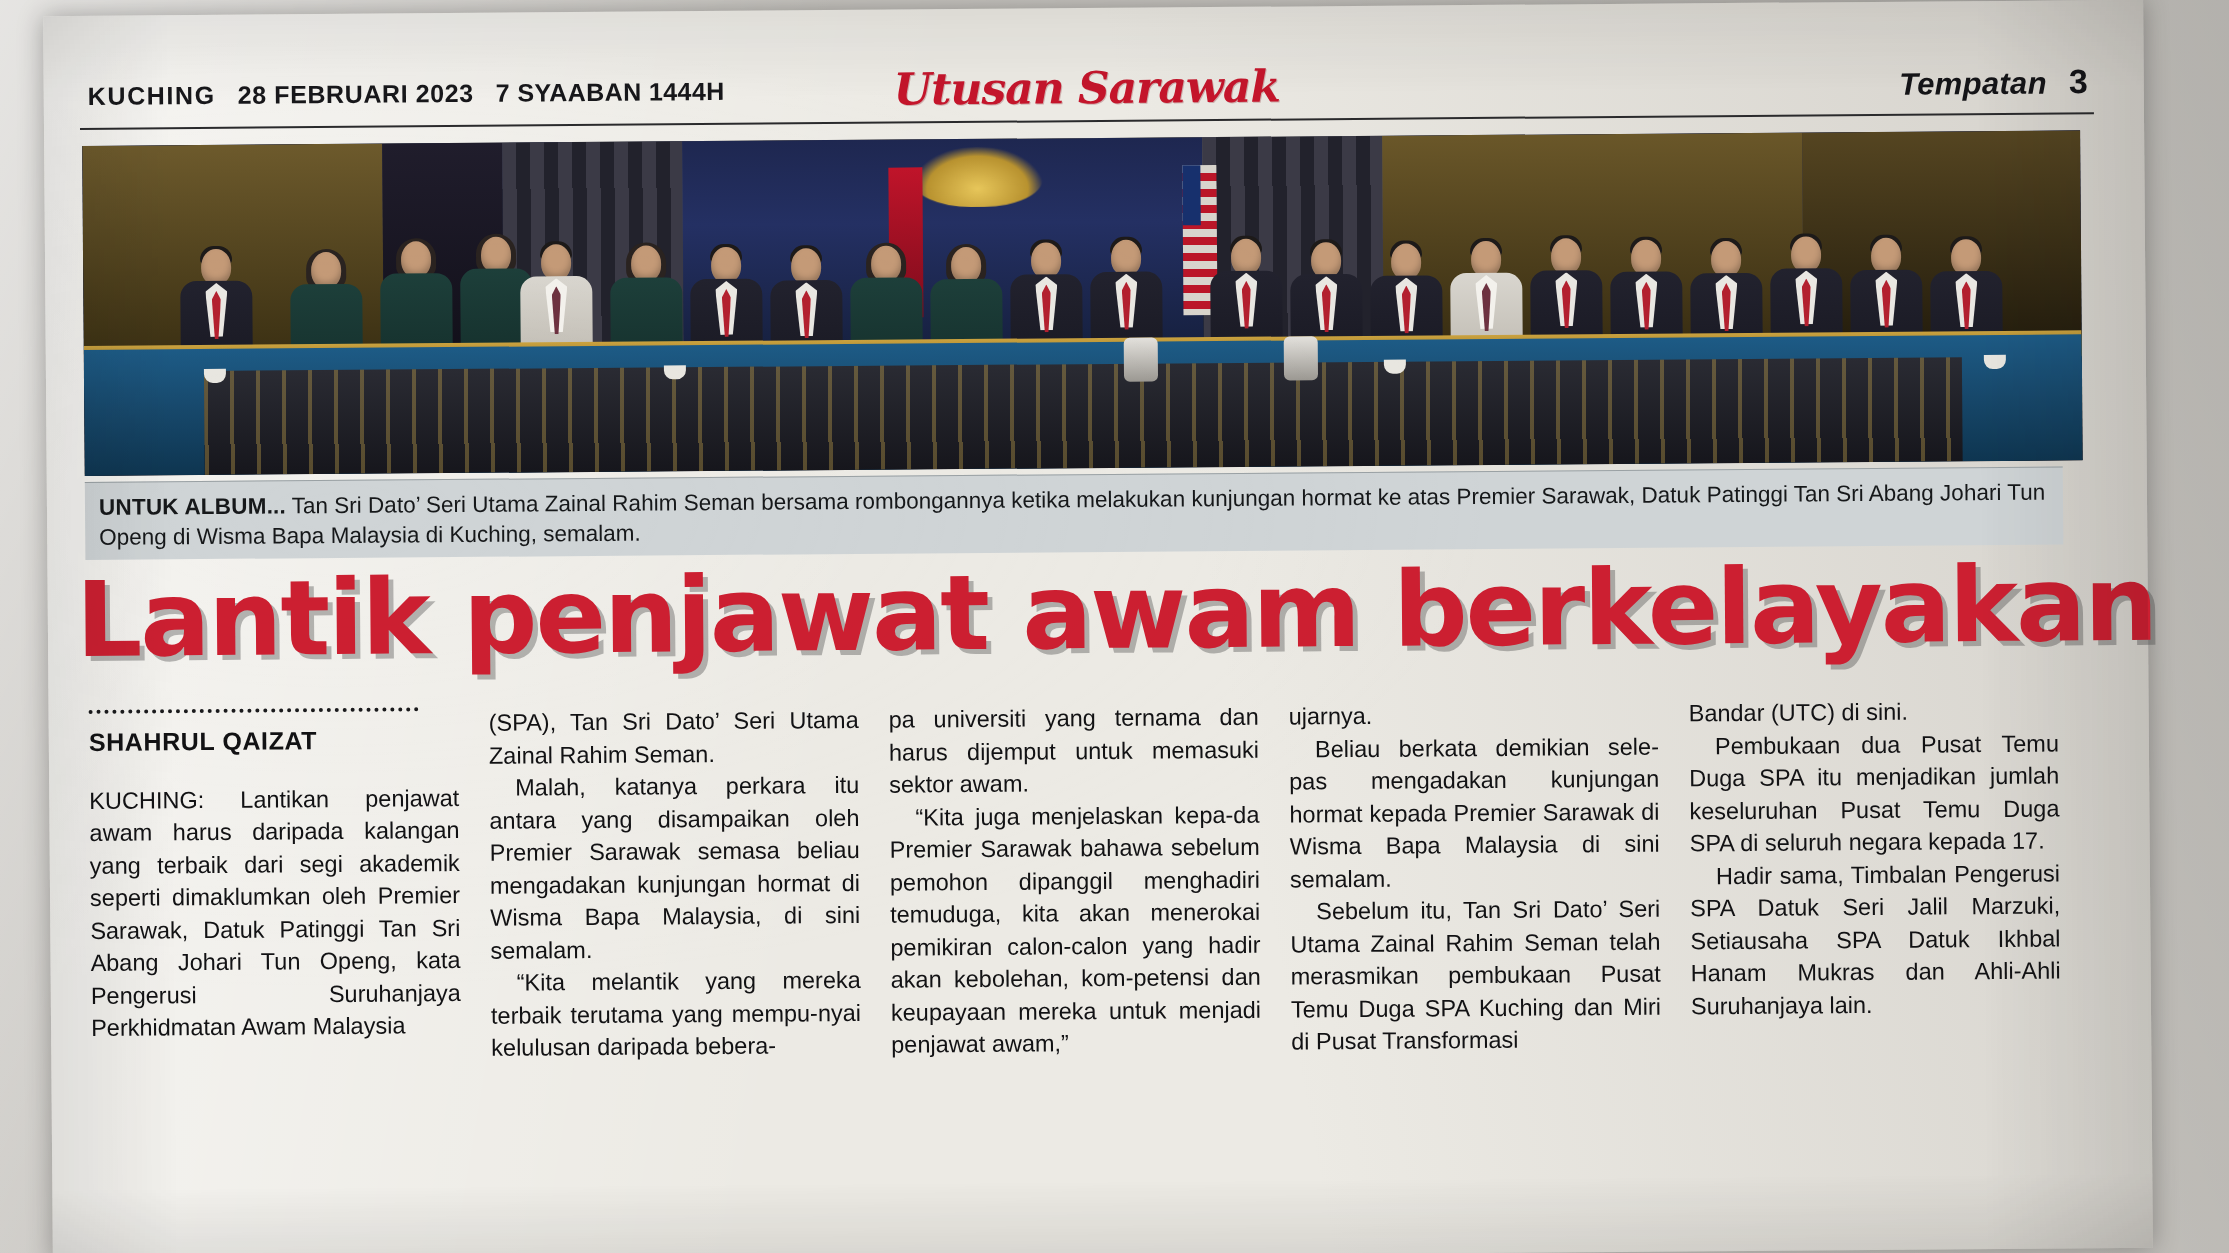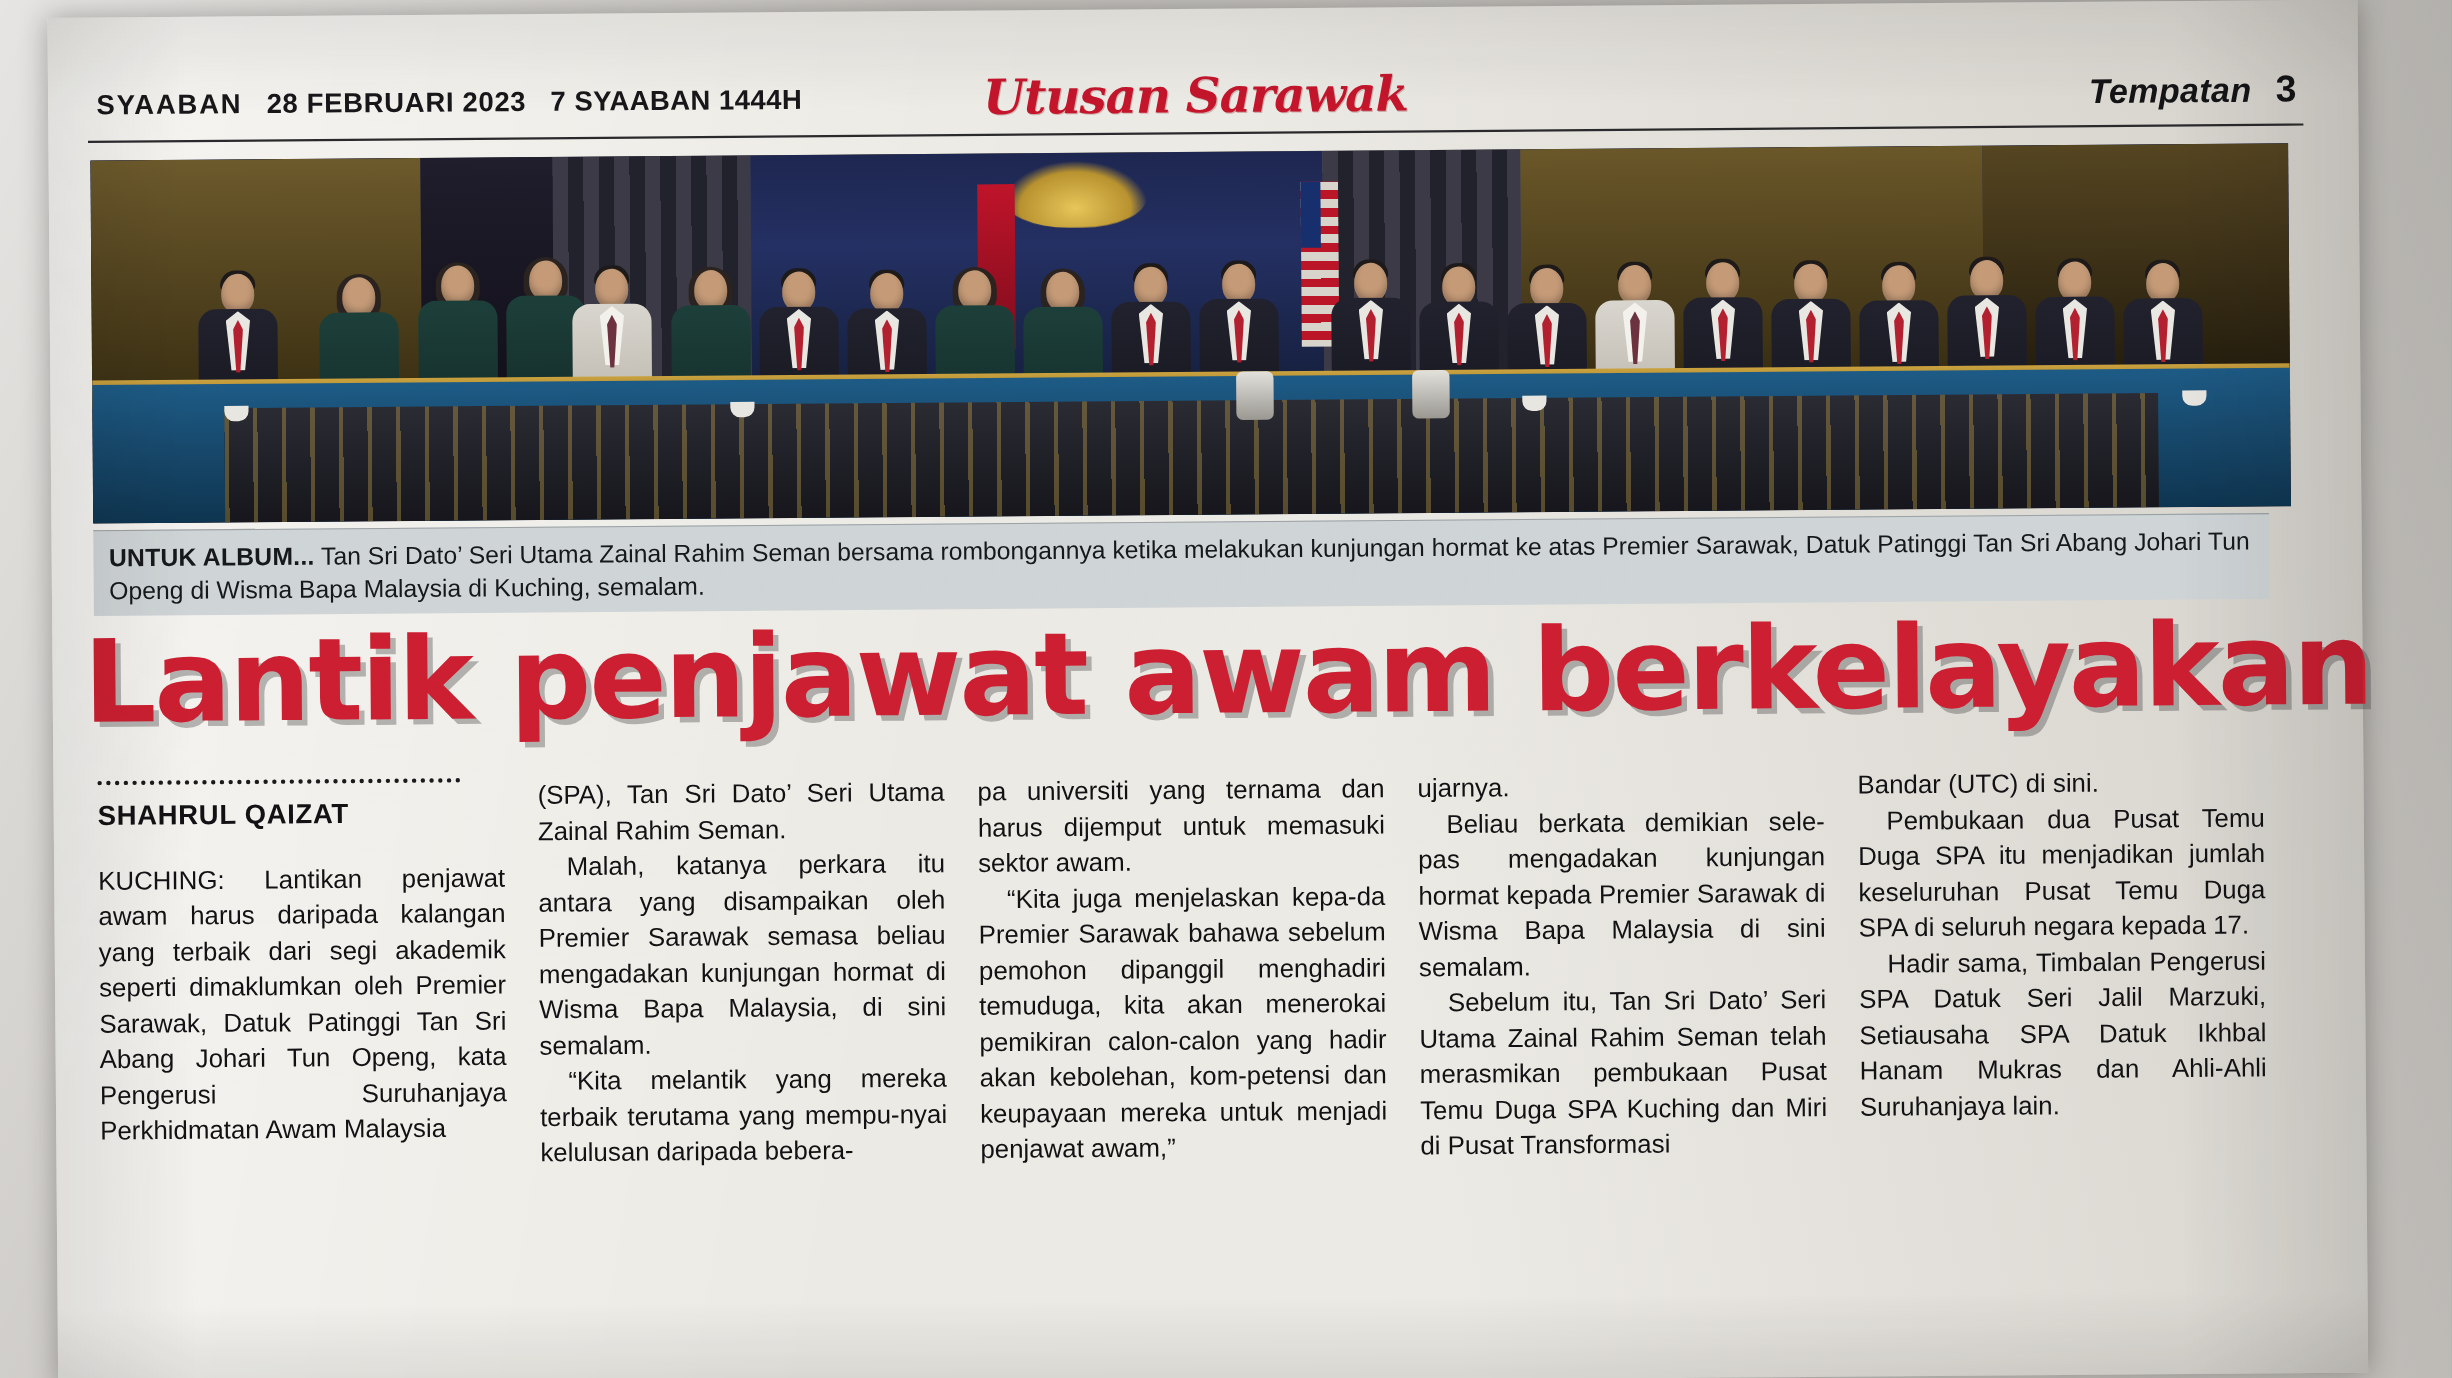--- a/index.html
+++ b/index.html
@@ -363,21 +363,21 @@
 </style>
 </head>
 <body>
 
 <div class="page">
   <div class="sheet">
     <div class="inner">
 
       <div class="masthead">
         <div class="masthead-left">
-          <span class="day">SYAABAN</span>&nbsp;&nbsp;
+          <span class="day">KUCHING</span>&nbsp;&nbsp;
           <span class="date">28 FEBRUARI 2023</span>&nbsp;&nbsp;
           <span class="hijri">7 SYAABAN  1444H</span>
         </div>
         <div class="masthead-title">Utusan Sarawak</div>
         <div class="masthead-right">
           <span class="masthead-section">Tempatan</span>
           <span class="masthead-page">3</span>
         </div>
         <div class="rule"></div>
       </div>

